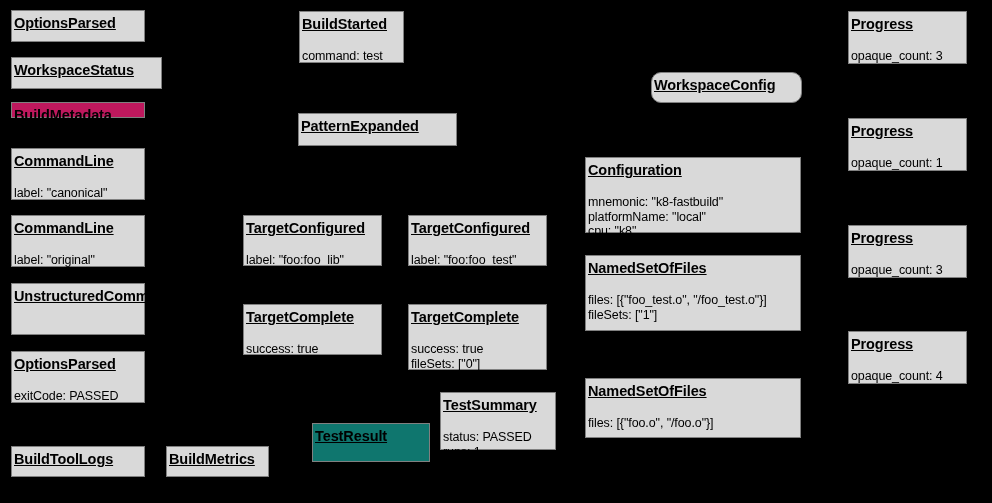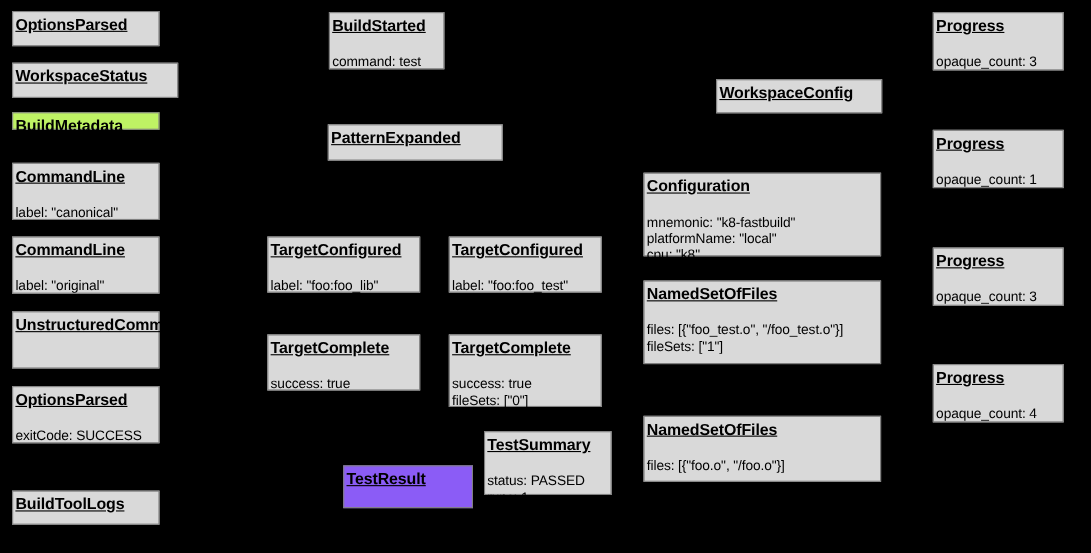--- a/index.html
+++ b/index.html
@@ -50,59 +50,60 @@
     white-space: nowrap;
     letter-spacing: -0.1px;
   }
 </style>
 </head>
 <body>
 
 <div id="canvas" style="background: rgb(0, 0, 0);">
     <div class="node" style="left: 11px; top: 10px; width: 134px; height: 32px; background: rgb(217, 217, 217); border-color: rgb(128, 128, 128); color: rgb(0, 0, 0);"><div class="title">OptionsParsed</div></div>
     <div class="node" style="left: 11px; top: 57px; width: 151px; height: 32px; background: rgb(217, 217, 217); border-color: rgb(128, 128, 128); color: rgb(0, 0, 0);"><div class="title">WorkspaceStatus</div></div>
-    <div class="node" style="left: 11px; top: 102px; width: 134px; height: 16px; background: #bef264; border-color: rgb(128, 128, 128); color: rgb(0, 0, 0);"><div class="title">BuildMetadata</div></div>
+    <div class="node" style="left: 11px; top: 102px; width: 134px; height: 16px; background: #be185d; border-color: rgb(128, 128, 128); color: rgb(0, 0, 0);"><div class="title">BuildMetadata</div></div>
     <div class="node" style="left: 11px; top: 148px; width: 134px; height: 52px; background: rgb(217, 217, 217); border-color: rgb(128, 128, 128); color: rgb(0, 0, 0);"><div class="title">CommandLine</div><div class="attrs">
         <div class="attr">label: "canonical"</div>
       </div></div>
     <div class="node" style="left: 11px; top: 215px; width: 134px; height: 52px; background: rgb(217, 217, 217); border-color: rgb(128, 128, 128); color: rgb(0, 0, 0);"><div class="title">CommandLine</div><div class="attrs">
         <div class="attr">label: "original"</div>
       </div></div>
     <div class="node" style="left: 11px; top: 283px; width: 134px; height: 52px; background: rgb(217, 217, 217); border-color: rgb(128, 128, 128); color: rgb(0, 0, 0); text-decoration: underline;"><div class="title wrap">UnstructuredCommandLine</div></div>
     <div class="node" style="left: 11px; top: 351px; width: 134px; height: 52px; background: rgb(217, 217, 217); border-color: rgb(128, 128, 128); color: rgb(0, 0, 0);"><div class="title">OptionsParsed</div><div class="attrs">
-        <div class="attr">exitCode: SUCCESS</div>
+        <div class="attr">exitCode: PASSED</div>
       </div></div>
     <div class="node" style="left: 11px; top: 446px; width: 134px; height: 31px; background: rgb(217, 217, 217); border-color: rgb(128, 128, 128); color: rgb(0, 0, 0);"><div class="title">BuildToolLogs</div></div>
+    <div class="node" style="left: 166px; top: 446px; width: 103px; height: 31px; background: rgb(217, 217, 217); border-color: rgb(128, 128, 128); color: rgb(0, 0, 0);"><div class="title">BuildMetrics</div></div>
     <div class="node" style="left: 299px; top: 11px; width: 105px; height: 52px; background: rgb(217, 217, 217); border-color: rgb(128, 128, 128); color: rgb(0, 0, 0);"><div class="title">BuildStarted</div><div class="attrs">
         <div class="attr">command: test</div>
       </div></div>
     <div class="node" style="left: 298px; top: 113px; width: 159px; height: 33px; background: rgb(217, 217, 217); border-color: rgb(128, 128, 128); color: rgb(0, 0, 0);"><div class="title">PatternExpanded</div><div class="attrs">
         <div class="attr">pattern: "foo/..."</div>
       </div></div>
     <div class="node" style="left: 243px; top: 215px; width: 139px; height: 51px; background: rgb(217, 217, 217); border-color: rgb(128, 128, 128); color: rgb(0, 0, 0);"><div class="title">TargetConfigured</div><div class="attrs">
         <div class="attr">label: "foo:foo_lib"</div>
       </div></div>
     <div class="node" style="left: 408px; top: 215px; width: 139px; height: 51px; background: rgb(217, 217, 217); border-color: rgb(128, 128, 128); color: rgb(0, 0, 0);"><div class="title">TargetConfigured</div><div class="attrs">
         <div class="attr">label: "foo:foo_test"</div>
       </div></div>
     <div class="node" style="left: 243px; top: 304px; width: 139px; height: 51px; background: rgb(217, 217, 217); border-color: rgb(128, 128, 128); color: rgb(0, 0, 0);"><div class="title">TargetComplete</div><div class="attrs">
         <div class="attr">success: true</div>
       </div></div>
     <div class="node" style="left: 408px; top: 304px; width: 139px; height: 66px; background: rgb(217, 217, 217); border-color: rgb(128, 128, 128); color: rgb(0, 0, 0);"><div class="title">TargetComplete</div><div class="attrs">
         <div class="attr">success: true</div>
         <div class="attr">fileSets: ["0"]</div>
       </div></div>
-    <div class="node" style="left: 312px; top: 423px; width: 118px; height: 39px; background: #8b5cf6; border-color: rgb(128, 128, 128); color: rgb(0, 0, 0);"><div class="title">TestResult</div><div class="attrs">
+    <div class="node" style="left: 312px; top: 423px; width: 118px; height: 39px; background: #0f766e; border-color: rgb(128, 128, 128); color: rgb(0, 0, 0);"><div class="title">TestResult</div><div class="attrs">
         <div class="attr">status: PASSED</div>
       </div></div>
     <div class="node" style="left: 440px; top: 392px; width: 116px; height: 58px; background: rgb(217, 217, 217); border-color: rgb(128, 128, 128); color: rgb(0, 0, 0);"><div class="title">TestSummary</div><div class="attrs">
         <div class="attr">status: PASSED</div>
         <div class="attr">runs: 1</div>
       </div></div>
-    <div class="node" style="left: 651px; top: 72px; width: 151px; height: 31px; background: rgb(217, 217, 217); border-color: rgb(128, 128, 128); color: rgb(0, 0, 0);"><div class="title">WorkspaceConfig</div></div>
+    <div class="node" style="left: 651px; top: 72px; width: 151px; height: 31px; background: rgb(217, 217, 217); border-color: rgb(128, 128, 128); color: rgb(0, 0, 0); border-radius: 10px;"><div class="title">WorkspaceConfig</div></div>
     <div class="node" style="left: 585px; top: 157px; width: 216px; height: 76px; background: rgb(217, 217, 217); border-color: rgb(128, 128, 128); color: rgb(0, 0, 0);"><div class="title">Configuration</div><div class="attrs">
         <div class="attr">mnemonic: "k8-fastbuild"</div>
         <div class="attr">platformName: "local"</div>
         <div class="attr">cpu: "k8"</div>
       </div></div>
     <div class="node" style="left: 585px; top: 255px; width: 216px; height: 76px; background: rgb(217, 217, 217); border-color: rgb(128, 128, 128); color: rgb(0, 0, 0);"><div class="title">NamedSetOfFiles</div><div class="attrs">
         <div class="attr">files: [{"foo_test.o", "/foo_test.o"}]</div>
         <div class="attr">fileSets: ["1"]</div>
       </div></div>
     <div class="node" style="left: 585px; top: 378px; width: 216px; height: 60px; background: rgb(217, 217, 217); border-color: rgb(128, 128, 128); color: rgb(0, 0, 0);"><div class="title">NamedSetOfFiles</div><div class="attrs">

